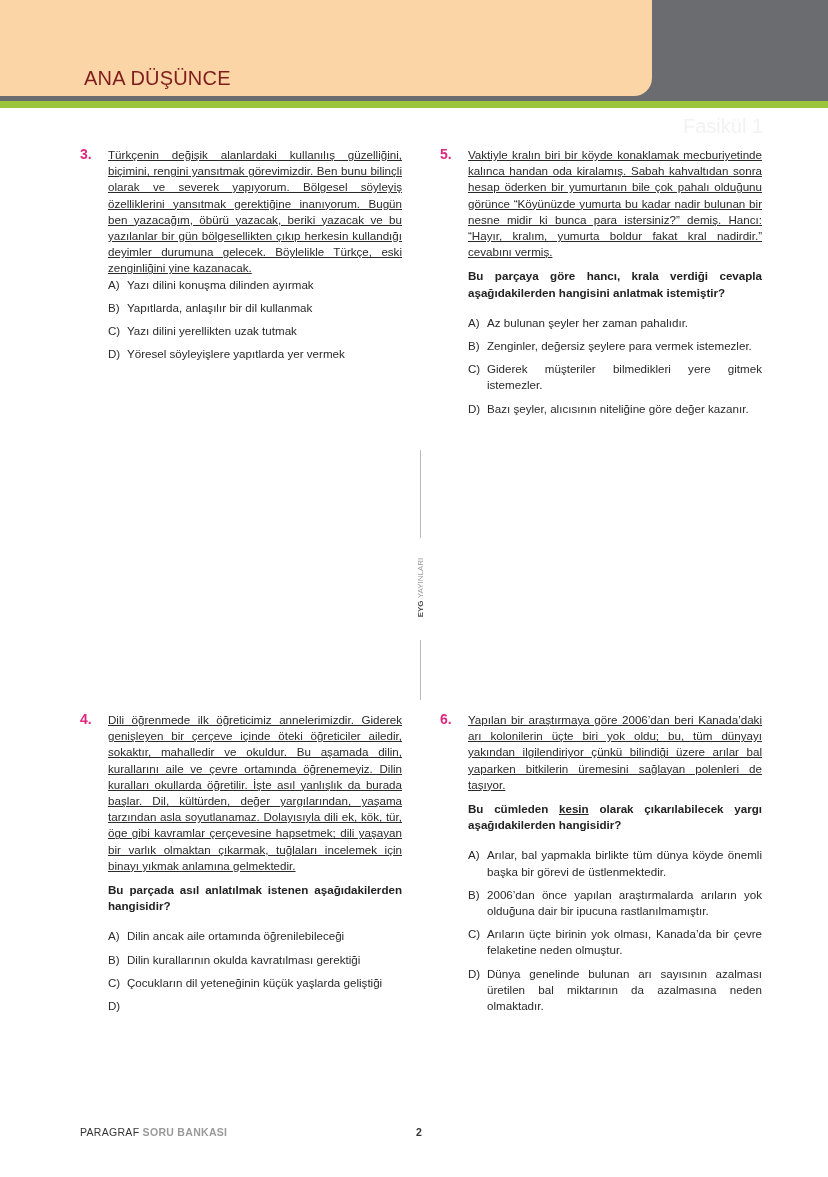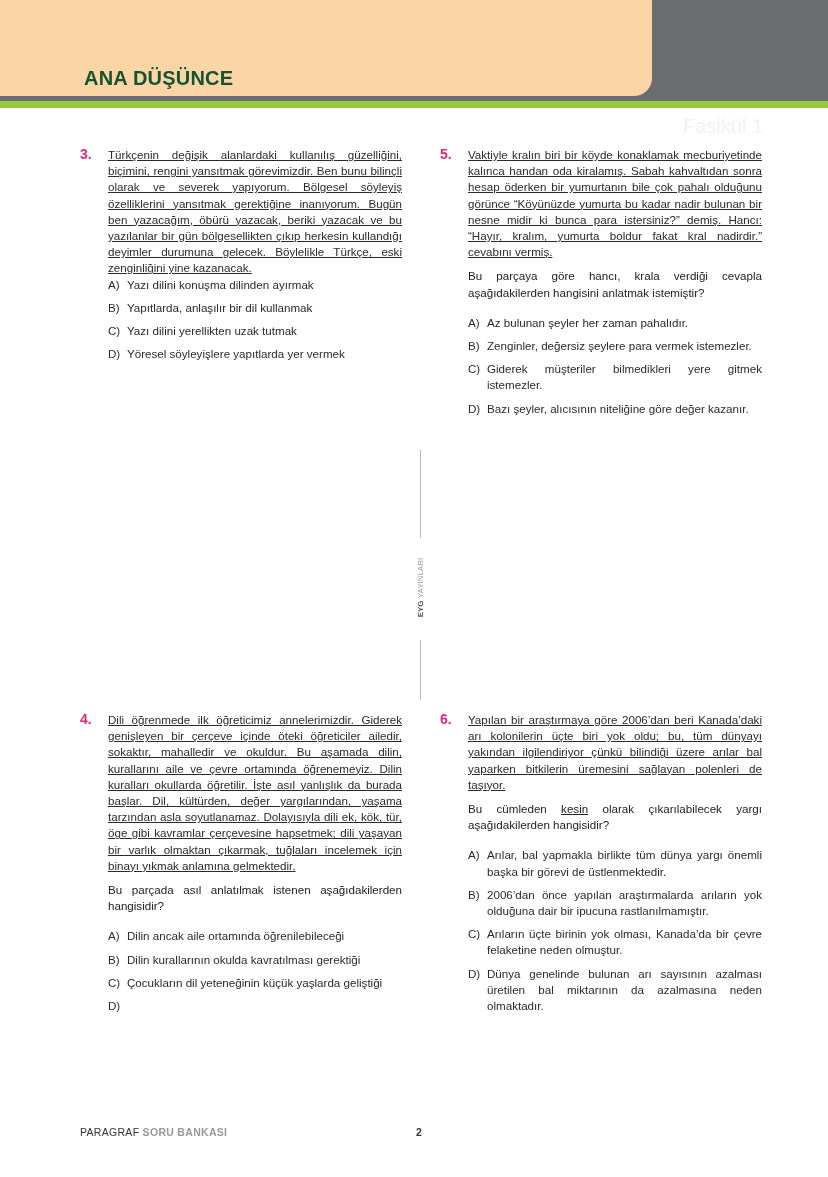--- a/index.html
+++ b/index.html
@@ -2,29 +2,29 @@
 <html><head>
 <meta charset="utf-8">
 <style>
   html, body { margin:0; padding:0; }
   body { width:828px; height:1177px; background:#ffffff; position:relative; overflow:hidden;
          font-family:"Liberation Sans", sans-serif; color:#2a2a2a; }
   .hdr-gray { position:absolute; left:0; top:0; width:828px; height:101px; background:#6b6c70; }
   .hdr-peach { position:absolute; left:0; top:0; width:652px; height:96px; background:#fcd5a6;
                border-bottom-right-radius:18px; }
   .hdr-green { position:absolute; left:0; top:101px; width:828px; height:7px; background:#9bc53d; }
-  .hdr-title { position:absolute; left:84px; top:67px; font-size:20px; font-weight:bold;
-               color:#14532d; letter-spacing:0.2px; }
+  .hdr-title { position:absolute; left:84px; top:67px; font-size:20px; font-weight:normal;
+               color:#7f1d1d; letter-spacing:0.2px; }
   .hdr-fasc { position:absolute; left:683px; top:67px; font-size:20px; color:#f2f2f2;margin-top:48px; }
 
   .col { position:absolute; width:322px; font-size:11.6px; line-height:16.2px; }
   .q { position:relative; padding-left:28px; }
   .qnum { position:absolute; left:0; top:-1px; color:#e0277f; font-weight:bold; font-size:14px; }
   .para { text-align:justify; margin:0;text-decoration:underline; }
-  .stem { font-weight:normal; text-align:justify; margin:8px 0 14px 0; color:#222; }
+  .stem { font-weight:bold; text-align:justify; margin:8px 0 14px 0; color:#222; }
   .opt { position:relative; padding-left:19px; margin-bottom:7px; text-align:justify; }
   .opt .lt { position:absolute; left:0; top:0; }
   u { text-decoration:underline; }
 
   .divider-top { position:absolute; left:420px; top:450px; width:1px; height:88px; background:#b9b9b9; }
   .divider-bot { position:absolute; left:420px; top:640px; width:1px; height:60px; background:#b9b9b9; }
   .vert { position:absolute; left:370px; top:583px; width:100px; text-align:center;
           transform:rotate(-90deg); font-size:8px; color:#9a9a9a; white-space:nowrap; }
   .vert b { color:#555; }
 
@@ -79,21 +79,21 @@
     <div class="opt"><span class="lt">C)</span><span>Çocukların dil yeteneğinin küçük yaşlarda geliştiği</span></div>
     <div class="opt"><span class="lt">D)</span></div>
   </div>
 </div>
 
 <div class="col" style="left:440px; top:712px;">
   <div class="q">
     <span class="qnum">6.</span>
     <p class="para">Yapılan bir araştırmaya göre 2006’dan beri Kanada’daki arı kolonilerin üçte biri yok oldu; bu, tüm dünyayı yakından ilgilendiriyor çünkü bilindiği üzere arılar bal yaparken bitkilerin üremesini sağlayan polenleri de taşıyor.</p>
     <p class="stem"><span>Bu cümleden </span><u>kesin</u><span> olarak çıkarılabilecek yargı aşağıdakilerden hangisidir?</span></p>
-    <div class="opt"><span class="lt">A)</span><span>Arılar, bal yapmakla birlikte tüm dünya yargı önemli başka bir görevi de üstlenmektedir.</span></div>
+    <div class="opt"><span class="lt">A)</span><span>Arılar, bal yapmakla birlikte tüm dünya köyde önemli başka bir görevi de üstlenmektedir.</span></div>
     <div class="opt"><span class="lt">B)</span><span>2006’dan önce yapılan araştırmalarda arıların yok olduğuna dair bir ipucuna rastlanılmamıştır.</span></div>
     <div class="opt"><span class="lt">C)</span><span>Arıların üçte birinin yok olması, Kanada’da bir çevre felaketine neden olmuştur.</span></div>
     <div class="opt"><span class="lt">D)</span><span>Dünya genelinde bulunan arı sayısının azalması üretilen bal miktarının da azalmasına neden olmaktadır.</span></div>
   </div>
 </div>
 
 <div class="footer"><span class="a">PARAGRAF</span> <span class="b">SORU BANKASI</span></div>
 <div class="pageno">2</div>
 
 </body></html>

